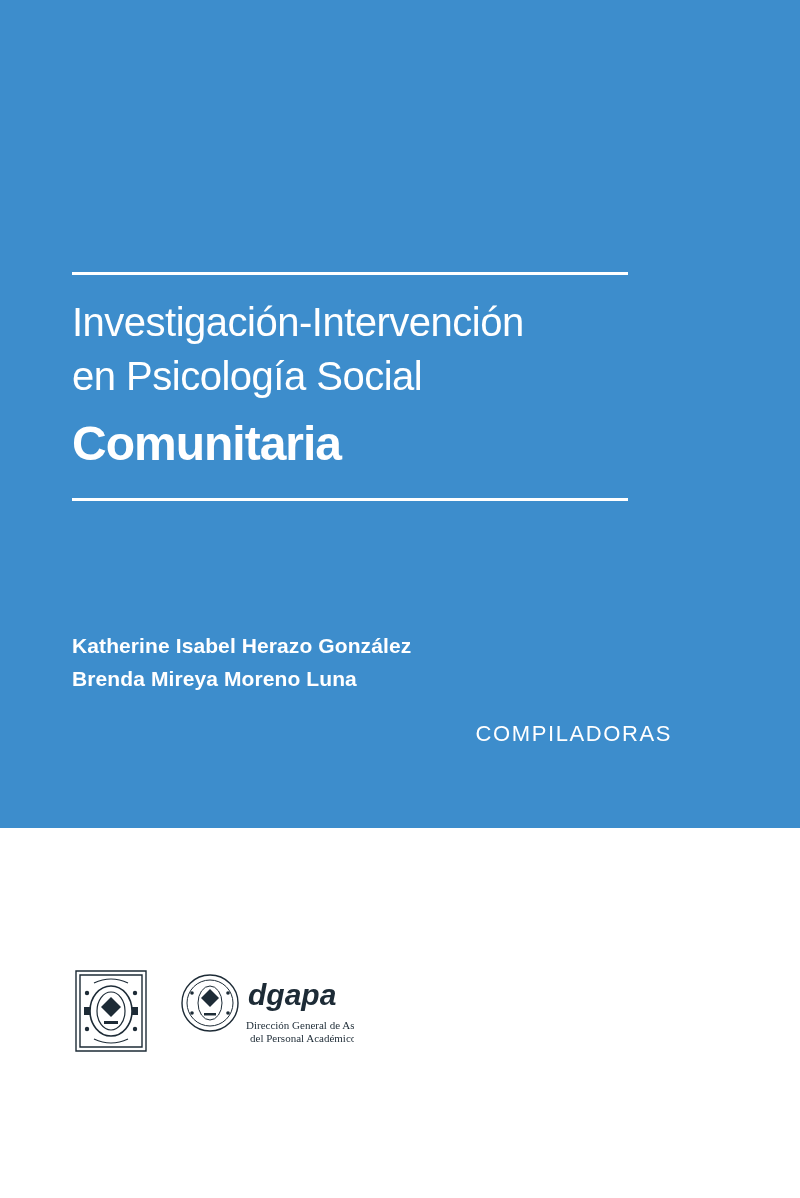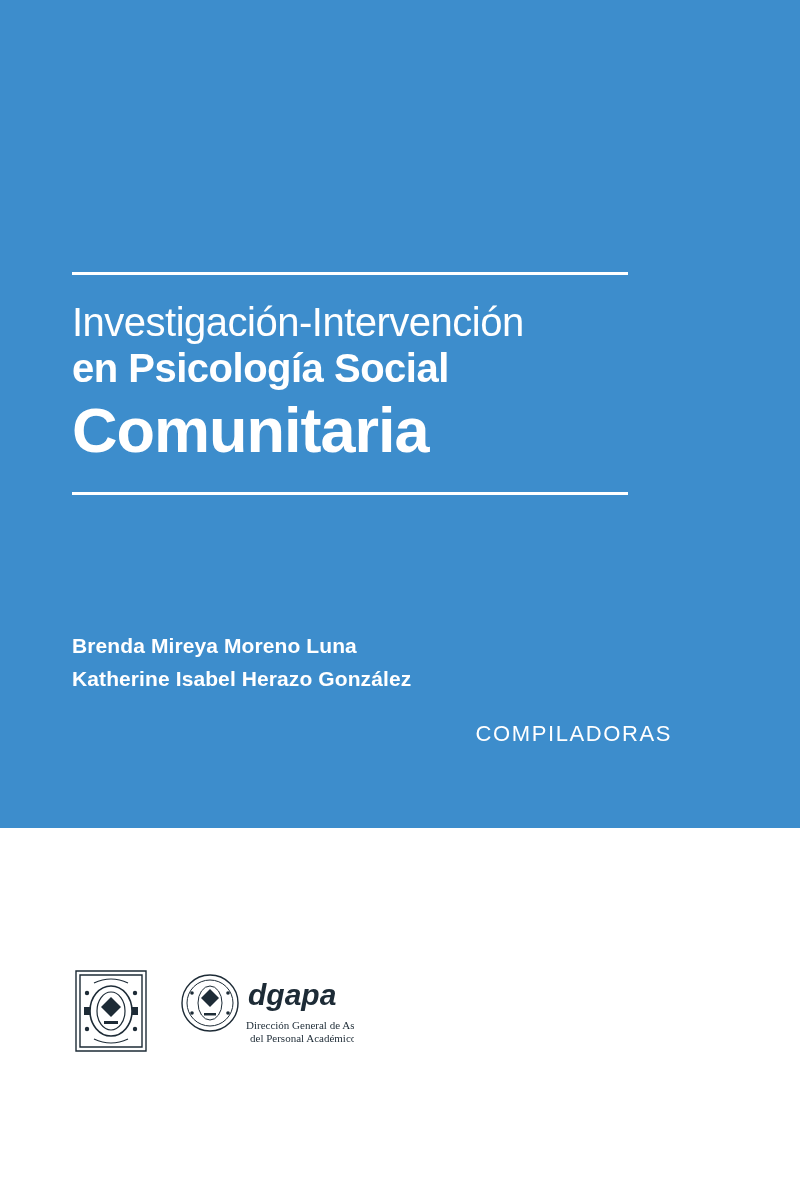--- a/index.html
+++ b/index.html
@@ -49,28 +49,29 @@
     color: #ffffff;
     line-height: 1.16;
     letter-spacing: -0.5px;
   }
   .title-line-1 {
     font-size: 40px;
     font-weight: 400;
   }
   .title-line-2 {
     font-size: 40px;
-    font-weight: 700;
+    font-weight: 400;
+    margin-top: 8px;
   }
   .title-line-3 {
-    font-size: 63px;
+    font-size: 48px;
     font-weight: 700;
     letter-spacing: -1px;
     line-height: 1.08;
-    margin-top: 4px;
+    margin-top: 18px;
   }
   .authors {
     position: absolute;
     left: 72px;
     top: 630px;
     width: 600px;
   }
   .author-name {
     color: #ffffff;
     font-size: 21px;
@@ -132,22 +133,22 @@
 
   <div class="title-block">
     <div class="rule rule-top"></div>
     <div class="title-line title-line-1">Investigación-Intervención</div>
     <div class="title-line title-line-2">en Psicología Social</div>
     <div class="title-line title-line-3">Comunitaria</div>
     <div class="rule rule-bottom"></div>
   </div>
 
   <div class="authors">
+    <div class="author-name">Katherine Isabel Herazo González</div>
     <div class="author-name">Brenda Mireya Moreno Luna</div>
-    <div class="author-name">Katherine Isabel Herazo González</div>
     <div class="role">COMPILADORAS</div>
   </div>
 
   <div class="logos">
 
     <div>
       <svg class="logo unam-logo" viewBox="0 0 78 96" xmlns="http://www.w3.org/2000/svg">
         <g fill="none" stroke="#1d2b36" stroke-width="1.4">
           <path d="M4 8 h70 v80 h-70 z"></path>
           <path d="M8 12 h62 v72 h-62 z"></path>

